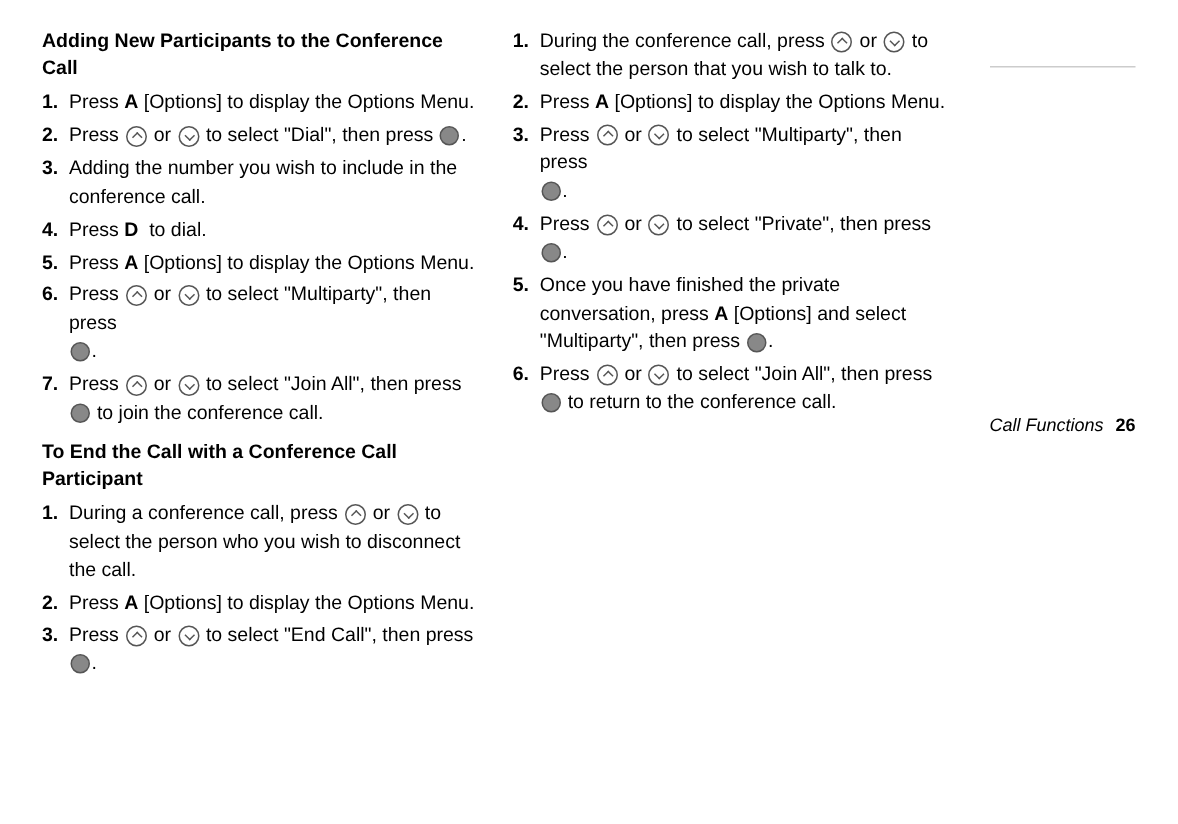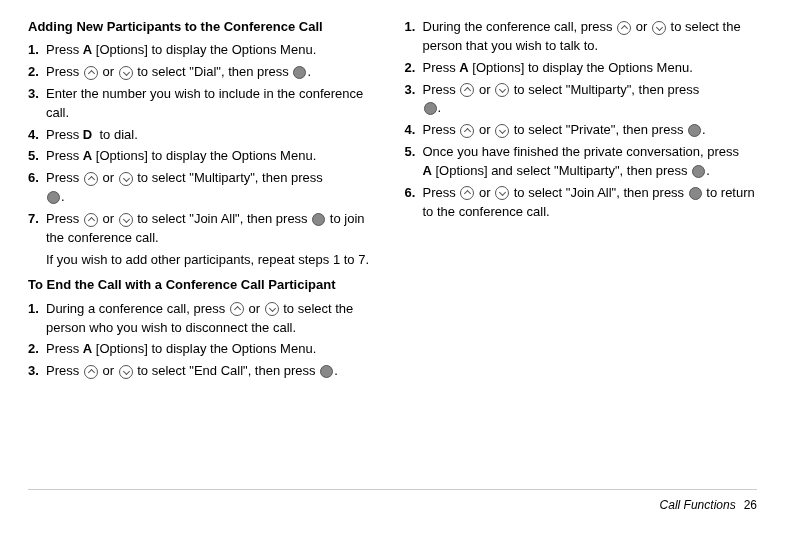--- a/index.html
+++ b/index.html
@@ -9,21 +9,21 @@
       background: #fff;
       font-family: Arial, Helvetica, sans-serif;
       font-size: 13px;
       color: #000;
       overflow: hidden;
     }
     .page {
       width: 785px;
       height: 522px;
       display: flex;
-      flex-direction: column;
+      flex-direction: row;
       padding: 18px 28px 10px 28px;
       gap: 28px;
     }
     .two-col {
       display: flex;
       flex: 1;
       gap: 24px;
     }
     .col-left {
       flex: 1;
@@ -121,21 +121,21 @@
       display: flex;
       align-items: center;
       gap: 8px;
     }
     .footer-section {
       font-size: 12px;
       font-style: italic;
     }
     .footer-pagenum {
       font-size: 12px;
-      font-weight: normal;
+      font-weight: bold;
     }
     .indent-para {
       font-size: 13px;
       line-height: 1.45;
       margin-bottom: 4px;
     }
   </style>
 </head>
 <body>
 
@@ -148,41 +148,37 @@
         <li>
           <span class="num bold-key">1.</span>
           <span class="li-text">Press <strong>A</strong>&nbsp;[Options] to display the Options Menu.</span>
         </li>
         <li>
           <span class="num bold-key">2.</span>
           <span class="li-text">Press <span class="nav-icon nav-icon-up"></span> or <span class="nav-icon nav-icon-down"></span> to select "Dial", then press <span class="ok-icon"></span>.</span>
         </li>
         <li>
           <span class="num bold-key">3.</span>
-          <span class="li-text">Enter the number you wish to include in the conference call.</span>
+          <span class="li-text">Adding the number you wish to include in the conference call.</span>
         </li>
         <li>
           <span class="num bold-key">4.</span>
           <span class="li-text">Press <strong>D</strong>&nbsp; to dial.</span>
         </li>
         <li>
           <span class="num bold-key">5.</span>
           <span class="li-text">Press <strong>A</strong>&nbsp;[Options] to display the Options Menu.</span>
         </li>
         <li>
           <span class="num bold-key">6.</span>
           <span class="li-text">Press <span class="nav-icon nav-icon-up"></span> or <span class="nav-icon nav-icon-down"></span> to select "Multiparty", then press<br><span class="ok-icon"></span>.</span>
         </li>
         <li>
           <span class="num bold-key">7.</span>
           <span class="li-text">Press <span class="nav-icon nav-icon-up"></span> or <span class="nav-icon nav-icon-down"></span> to select "Join All", then press <span class="ok-icon"></span> to join the conference call.</span>
-        </li>
-        <li>
-          <span class="num"></span>
-          <span class="li-text">If you wish to add other participants, repeat steps 1 to 7.</span>
         </li>
       </ol>
 
       <div class="section-divider"></div>
       <div class="section-heading">To End the Call with a Conference Call Participant</div>
       <ol class="numbered-list">
         <li>
           <span class="num bold-key">1.</span>
           <span class="li-text">During a conference call, press <span class="nav-icon nav-icon-up"></span> or <span class="nav-icon nav-icon-down"></span> to select the person who you wish to disconnect the call.</span>
         </li>

